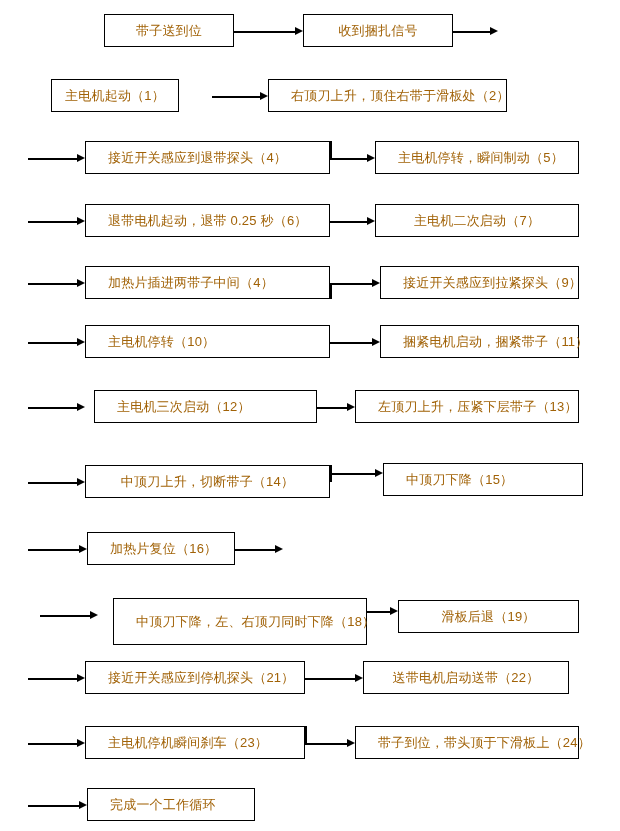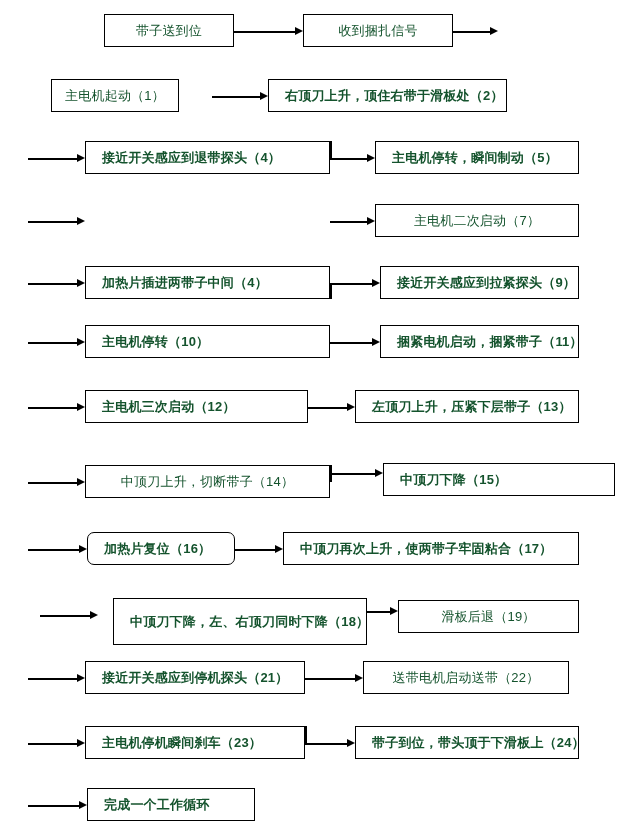--- a/index.html
+++ b/index.html
@@ -13,32 +13,31 @@
     height: 831px;
     background: #ffffff;
     font-family: "Liberation Sans", "DejaVu Sans", sans-serif;
     overflow: hidden;
   }
   .node {
     position: absolute;
     box-sizing: border-box;
     border: 1.6px solid #000000;
     background: #ffffff;
-    color: #14532d;
+    color: #a16207;
     font-size: 13px;
     line-height: 1;
     display: flex;
     align-items: center;
     white-space: nowrap;
     letter-spacing: 0.2px;
   }
   .node.align-left {
     justify-content: flex-start;
-    padding-left: 16px;
-    font-weight: bold;
+    padding-left: 22px;
   }
   .node.align-center {
     justify-content: center;
   }
   .arrow {
     position: absolute;
     height: 0;
   }
   .arrow .shaft {
     position: absolute;
@@ -166,31 +165,31 @@
     <div class="arrow" style="left: 28px; top: 805px; width: 59px;">
       <div class="shaft" style="width: 52px; background: rgb(0, 0, 0);"></div>
       <div class="head" style="left: 51px; border-left-color: rgb(0, 0, 0);"></div>
     </div>
     <div class="node align-center" style="left: 104px; top: 14px; width: 130px; height: 33px; border-color: rgb(0, 0, 0); background: rgb(255, 255, 255);">带子送到位</div>
     <div class="node align-center" style="left: 303px; top: 14px; width: 150px; height: 33px; border-color: rgb(0, 0, 0); background: rgb(255, 255, 255);">收到捆扎信号</div>
     <div class="node align-center" style="left: 51px; top: 79px; width: 128px; height: 33px; border-color: rgb(0, 0, 0); background: rgb(255, 255, 255);">主电机起动（1）</div>
     <div class="node align-left" style="left: 268px; top: 79px; width: 239px; height: 33px; border-color: rgb(0, 0, 0); background: rgb(255, 255, 255);">右顶刀上升，顶住右带于滑板处（2）</div>
     <div class="node align-left" style="left: 85px; top: 141px; width: 245px; height: 33px; border-color: rgb(0, 0, 0); background: rgb(255, 255, 255);">接近开关感应到退带探头（4）</div>
     <div class="node align-left" style="left: 375px; top: 141px; width: 204px; height: 33px; border-color: rgb(0, 0, 0); background: rgb(255, 255, 255); text-align: center;">主电机停转，瞬间制动（5）</div>
+    <div class="node align-left" style="left: 85px; top: 204px; width: 245px; height: 33px; border-color: rgb(0, 0, 0); background: rgb(255, 255, 255);">退带电机起动，退带 0.25 秒（6）</div>
     <div class="node align-center" style="left: 375px; top: 204px; width: 204px; height: 33px; border-color: rgb(0, 0, 0); background: rgb(255, 255, 255);">主电机二次启动（7）</div>
     <div class="node align-left" style="left: 85px; top: 266px; width: 245px; height: 33px; border-color: rgb(0, 0, 0); background: rgb(255, 255, 255);">加热片插进两带子中间（4）</div>
     <div class="node align-left" style="left: 380px; top: 266px; width: 199px; height: 33px; border-color: rgb(0, 0, 0); background: rgb(255, 255, 255);">接近开关感应到拉紧探头（9）</div>
     <div class="node align-left" style="left: 85px; top: 325px; width: 245px; height: 33px; border-color: rgb(0, 0, 0); background: rgb(255, 255, 255);">主电机停转（10）</div>
     <div class="node align-left" style="left: 380px; top: 325px; width: 199px; height: 33px; border-color: rgb(0, 0, 0); background: rgb(255, 255, 255);">捆紧电机启动，捆紧带子（11）</div>
-    <div class="node align-left" style="left: 85px; top: 390px; width: 223px; height: 33px; border-color: rgb(0, 0, 0); background: rgb(255, 255, 255);">主电机三次启动（12）</div>
+    <div class="node align-left" style="left: 94px; top: 390px; width: 223px; height: 33px; border-color: rgb(0, 0, 0); background: rgb(255, 255, 255);">主电机三次启动（12）</div>
     <div class="node align-left" style="left: 355px; top: 390px; width: 224px; height: 33px; border-color: rgb(0, 0, 0); background: rgb(255, 255, 255);">左顶刀上升，压紧下层带子（13）</div>
     <div class="node align-center" style="left: 85px; top: 465px; width: 245px; height: 33px; border-color: rgb(0, 0, 0); background: rgb(255, 255, 255);">中顶刀上升，切断带子（14）</div>
-    <div class="node align-left" style="left: 383px; top: 463px; width: 232px; height: 33px; border-color: rgb(0, 0, 0); background: rgb(255, 255, 255);">中顶刀下降（15）</div>
-    <div class="node align-left" style="left: 87px; top: 532px; width: 148px; height: 33px; border-color: rgb(0, 0, 0); background: rgb(255, 255, 255); border-radius: 7px;">加热片复位（16）</div>
-    <div class="node align-left" style="left: 283px; top: 532px; width: 296px; height: 33px; border-color: rgb(0, 0, 0); background: rgb(255, 255, 255);">中顶刀再次上升，使两带子牢固粘合（17）</div>
+    <div class="node align-left" style="left: 383px; top: 463px; width: 200px; height: 33px; border-color: rgb(0, 0, 0); background: rgb(255, 255, 255);">中顶刀下降（15）</div>
+    <div class="node align-left" style="left: 87px; top: 532px; width: 148px; height: 33px; border-color: rgb(0, 0, 0); background: rgb(255, 255, 255);">加热片复位（16）</div>
     <div class="node align-left" style="left: 113px; top: 598px; width: 254px; height: 47px; border-color: rgb(0, 0, 0); background: rgb(255, 255, 255);">中顶刀下降，左、右顶刀同时下降（18）</div>
     <div class="node align-center" style="left: 398px; top: 600px; width: 181px; height: 33px; border-color: rgb(0, 0, 0); background: rgb(255, 255, 255);">滑板后退（19）</div>
     <div class="node align-left" style="left: 85px; top: 661px; width: 220px; height: 33px; border-color: rgb(0, 0, 0); background: rgb(255, 255, 255);">接近开关感应到停机探头（21）</div>
     <div class="node align-center" style="left: 363px; top: 661px; width: 206px; height: 33px; border-color: rgb(0, 0, 0); background: rgb(255, 255, 255);">送带电机启动送带（22）</div>
     <div class="node align-left" style="left: 85px; top: 726px; width: 220px; height: 33px; border-color: rgb(0, 0, 0); background: rgb(255, 255, 255);">主电机停机瞬间刹车（23）</div>
     <div class="node align-left" style="left: 355px; top: 726px; width: 224px; height: 33px; border-color: rgb(0, 0, 0); background: rgb(255, 255, 255);">带子到位，带头顶于下滑板上（24）</div>
     <div class="node align-left" style="left: 87px; top: 788px; width: 168px; height: 33px; border-color: rgb(0, 0, 0); background: rgb(255, 255, 255);">完成一个工作循环</div>
   </div>
 
 </body></html>

